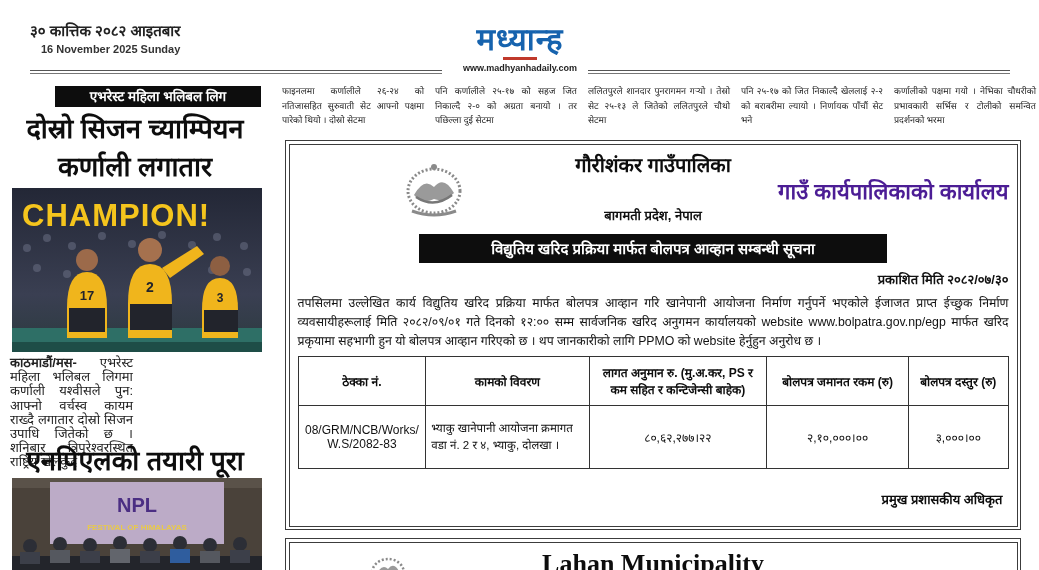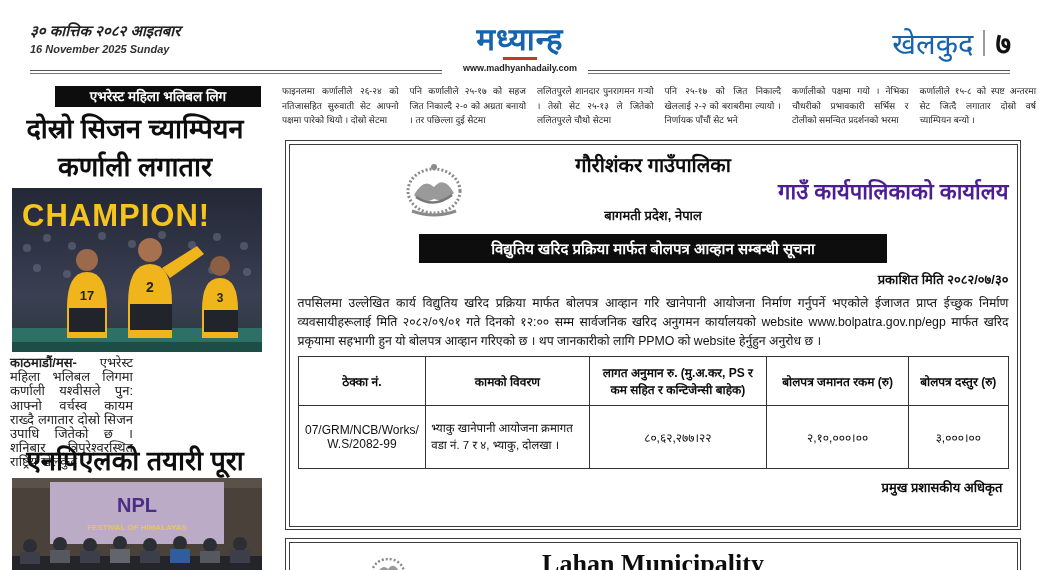--- a/index.html
+++ b/index.html
@@ -1,21 +1,21 @@
 <!DOCTYPE html>
 <html><head>
 <meta charset="utf-8">
 <style>
   html,body{margin:0;padding:0;background:#e9e9e9;}
   #page{position:relative;width:1039px;height:570px;background:#ffffff;overflow:hidden;
         font-family:"Liberation Sans",sans-serif;color:#1a1a1a;}
   
-  .hdr-date{position:absolute;left:30px;top:20px;font-style:italic;}
+  .hdr-date{position:absolute;left:30px;top:20px;}
   .hdr-date .np{font-size:15px;font-weight:bold;color:#222;}
-  .hdr-date .en{font-size:11px;font-weight:bold;color:#333;margin-top:3px;}
+  .hdr-date .en{font-size:11px;font-weight:bold;color:#333;margin-top:3px;text-align:right;}
   .hdr-rule{position:absolute;top:70px;height:1px;border-top:1.5px solid #555;border-bottom:1px solid #777;padding-top:2px;box-sizing:border-box;}
   .hdr-rule.left{left:30px;width:412px;}
   .hdr-rule.right{left:588px;width:422px;}
   .masthead{position:absolute;left:440px;top:24px;width:160px;text-align:center;}
   .masthead .logo{font-size:31px;font-weight:bold;color:#1663ae;letter-spacing:1px;line-height:1;}
   .masthead .tagline{width:34px;height:3px;background:#c0392b;margin:2px auto 3px auto;}
   .masthead .site{font-size:9px;font-weight:bold;color:#222;}
   .section-block{position:absolute;right:28px;top:22px;display:flex;align-items:center;gap:10px;}
   .section-block .sec{font-size:29px;color:#1663ae;font-weight:normal;}
   .section-block .bar{width:2px;height:26px;background:#999;}
@@ -47,21 +47,21 @@
             font-size:15px;font-weight:bold;padding:4px 6px 5px 6px;box-sizing:border-box;}
   .n-pub{text-align:right;font-size:13px;font-weight:bold;margin-top:7px;color:#111;}
   .n-body{margin-top:6px;font-size:12.3px;line-height:19px;text-align:justify;color:#111;}
   .n-table{width:100%;border-collapse:collapse;margin-top:5px;table-layout:fixed;}
   .n-table th,.n-table td{border:1px solid #333;padding:3px 5px;vertical-align:middle;}
   .n-table th{font-size:12px;font-weight:bold;height:42px;color:#0d0d0d;}
   .n-table td{font-size:12px;height:56px;text-align:center;color:#111;}
   .n-table td.desc{font-size:11.5px;text-align:left;line-height:17px;}
   .n-table col.c1{width:18%;} .n-table col.c2{width:23%;} .n-table col.c3{width:25%;}
   .n-table col.c4{width:20%;} .n-table col.c5{width:14%;}
-  .n-sign{text-align:right;font-size:13px;font-weight:bold;margin-top:9px;padding-right:6px;color:#0d0d0d;}
+  .n-sign{text-align:right;font-size:13px;font-weight:bold;margin-top:21px;padding-right:6px;color:#0d0d0d;}
   
   .bottom-outer{position:absolute;left:285px;top:538px;width:736px;height:80px;border:1.5px solid #3c3c3c;
                 box-sizing:border-box;padding:2.5px;background:#fff;}
   .bottom-inner{width:100%;height:100%;border:1px solid #3c3c3c;box-sizing:border-box;position:relative;}
   .lahan-logo{position:absolute;left:78px;top:8px;width:40px;height:40px;}
   .lahan-title{text-align:center;font-family:"Liberation Serif",serif;font-weight:bold;font-size:26px;
                color:#0d0d0d;margin-top:6px;}
 </style>
 </head>
 <body>
@@ -72,25 +72,20 @@
     <div class="np">३० कात्तिक २०८२ आइतबार</div>
     <div class="en">16 November 2025 Sunday</div>
   </div>
 
   <div class="masthead">
     <div class="logo">मध्यान्ह</div>
     <div class="tagline"></div>
     <div class="site">www.madhyanhadaily.com</div>
   </div>
 
-  <div class="section-block">
-    <span class="sec">खेलकुद</span>
-    <span class="bar"></span>
-    <span class="pg">७</span>
-  </div>
 
   <div class="hdr-rule left"></div>
   <div class="hdr-rule right"></div>
 
   <div class="league-banner">एभरेस्ट महिला भलिबल लिग</div>
 
   <div class="headline">
     <div>दोस्रो सिजन च्याम्पियन</div>
     <div>कर्णाली लगातार</div>
   </div>
@@ -177,21 +172,20 @@
       </g>
     </svg>
   </div>
 
   <div class="top-strip">
     <div class="col">फाइनलमा कर्णालीले २६-२४ को नतिजासहित सुरुवाती सेट आफ्नो पक्षमा पारेको थियो । दोस्रो सेटमा</div>
     <div class="col">पनि कर्णालीले २५-१७ को सहज जित निकाल्दै २-० को अग्रता बनायो । तर पछिल्ला दुई सेटमा</div>
     <div class="col">ललितपुरले शानदार पुनरागमन गऱ्यो । तेस्रो सेट २५-१३ ले जितेको ललितपुरले चौथो सेटमा</div>
     <div class="col">पनि २५-१७ को जित निकाल्दै खेललाई २-२ को बराबरीमा ल्यायो । निर्णायक पाँचौं सेट भने</div>
     <div class="col">कर्णालीको पक्षमा गयो । नेभिका चौधरीको प्रभावकारी सर्भिस र टोलीको समन्वित प्रदर्शनको भरमा</div>
-    <div class="col">कर्णालीले १५-८ को स्पष्ट अन्तरमा सेट जित्दै लगातार दोस्रो वर्ष च्याम्पियन बन्यो ।</div>
   </div>
 
   <div class="notice-outer">
     <div class="notice-inner">
 
       <div class="notice-emblem">
         <svg width="64" height="62" viewBox="0 0 64 62">
           <ellipse cx="32" cy="30" rx="26" ry="22" fill="none" stroke="#8a8a8a" stroke-width="3" stroke-dasharray="2 2"></ellipse>
           <path d="M12 34 Q22 16 32 26 Q42 14 52 32 Q42 42 32 38 Q20 44 12 34 Z" fill="#9a9a9a"></path>
           <path d="M14 36 Q32 48 50 34" fill="none" stroke="#777" stroke-width="2.5"></path>
@@ -220,22 +214,22 @@
           <tr>
             <th>ठेक्का नं.</th>
             <th>कामको विवरण</th>
             <th>लागत अनुमान रु. (मु.अ.कर, PS र कम सहित र कन्टिजेन्सी बाहेक)</th>
             <th>बोलपत्र जमानत रकम (रु)</th>
             <th>बोलपत्र दस्तुर (रु)</th>
           </tr>
         </thead>
         <tbody>
           <tr>
-            <td>07/GRM/NCB/Works/ W.S/2082-99</td>
-            <td class="desc">भ्याकु खानेपानी आयोजना क्रमागत वडा नं. 7 र ४, भ्याकु, दोलखा ।</td>
+            <td>08/GRM/NCB/Works/ W.S/2082-83</td>
+            <td class="desc">भ्याकु खानेपानी आयोजना क्रमागत वडा नं. 2 र ४, भ्याकु, दोलखा ।</td>
             <td>८०,६२,२७७।२२</td>
             <td>२,१०,०००।००</td>
             <td>३,०००।००</td>
           </tr>
         </tbody>
       </table>
 
       <div class="n-sign">प्रमुख प्रशासकीय अधिकृत</div>
     </div>
   </div>

